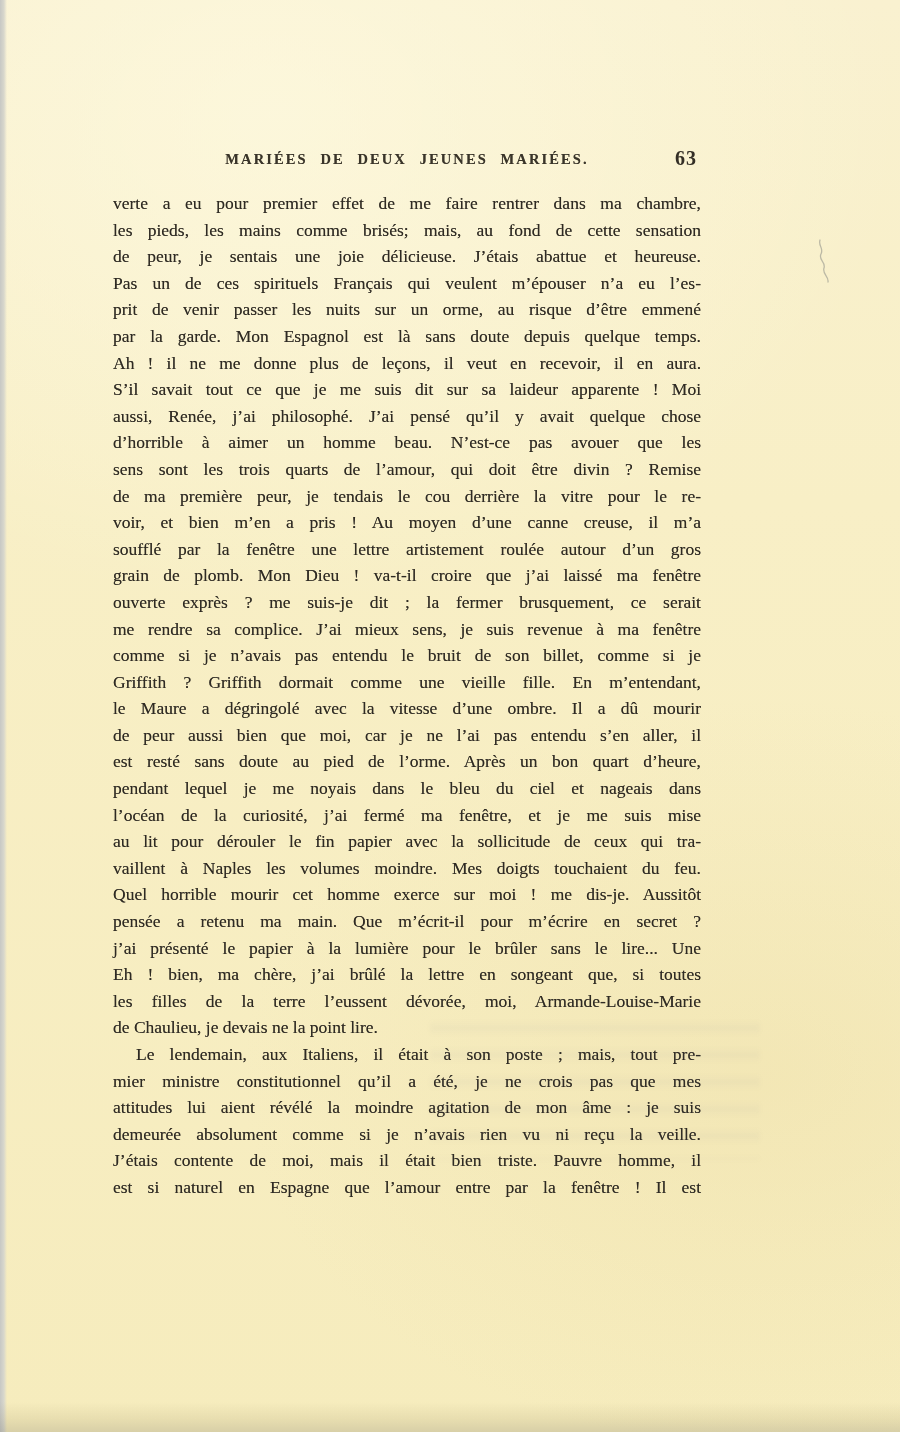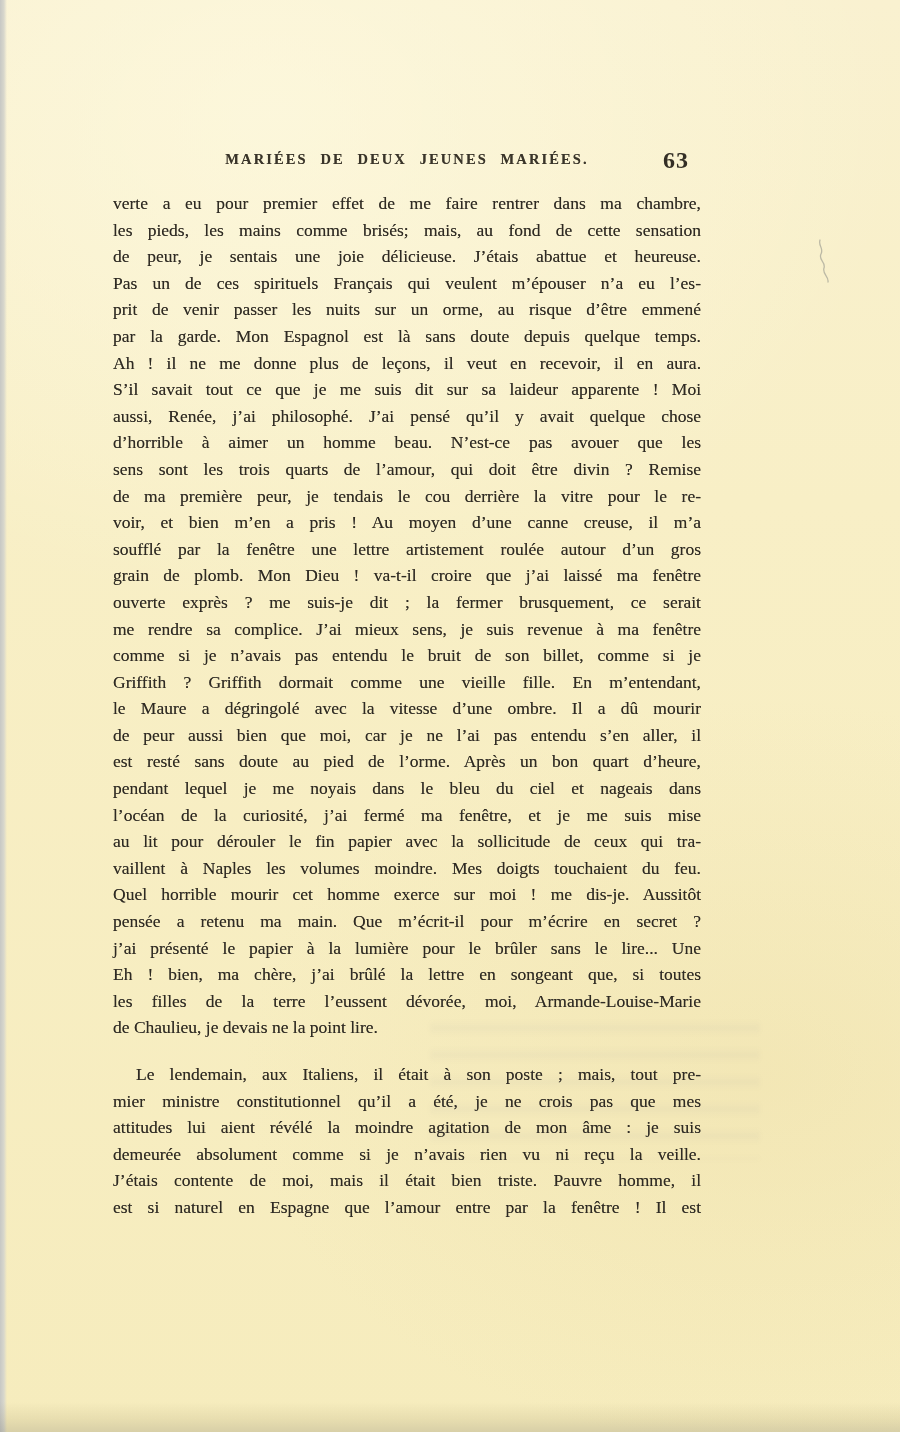--- a/index.html
+++ b/index.html
@@ -55,38 +55,38 @@
   }
   .header-title {
     display: block; text-align: center;
     font-size: 14.5px; font-weight: 700;
     letter-spacing: 2.1px; word-spacing: 7px;
     color: #393429;
     text-shadow: 0 0 0.4px rgba(57,52,41,0.5);
     white-space: nowrap;
   }
   .page-number {
-    position: absolute; right: 12px; top: -4px;
-    font-size: 24px; font-weight: 700;
+    position: absolute; right: 4px; top: -4px;
+    font-size: 20px; font-weight: 700;
     letter-spacing: 1px; color: #332e25;
   }
 
   
   .page-text {
     position: absolute; left: 113px; top: 190px; width: 588px;
     font-size: 17.5px; line-height: 26.6px;
     color: var(--ink);
     text-shadow: 0 0 0.4px rgba(46,42,35,0.55);
   }
   .line {
     text-align: justify;
     text-align-last: justify;
     white-space: nowrap;
   }
-  .line.indent { text-indent: 23px; margin-top: 20px; }
+  .line.indent { text-indent: 23px; }
   .line.last { text-align-last: left; white-space: normal; }
 </style>
 </head>
 <body>
 
 <div class="book-page">
 
   <div class="scan-edge-left"></div>
 
   <div class="running-header">

